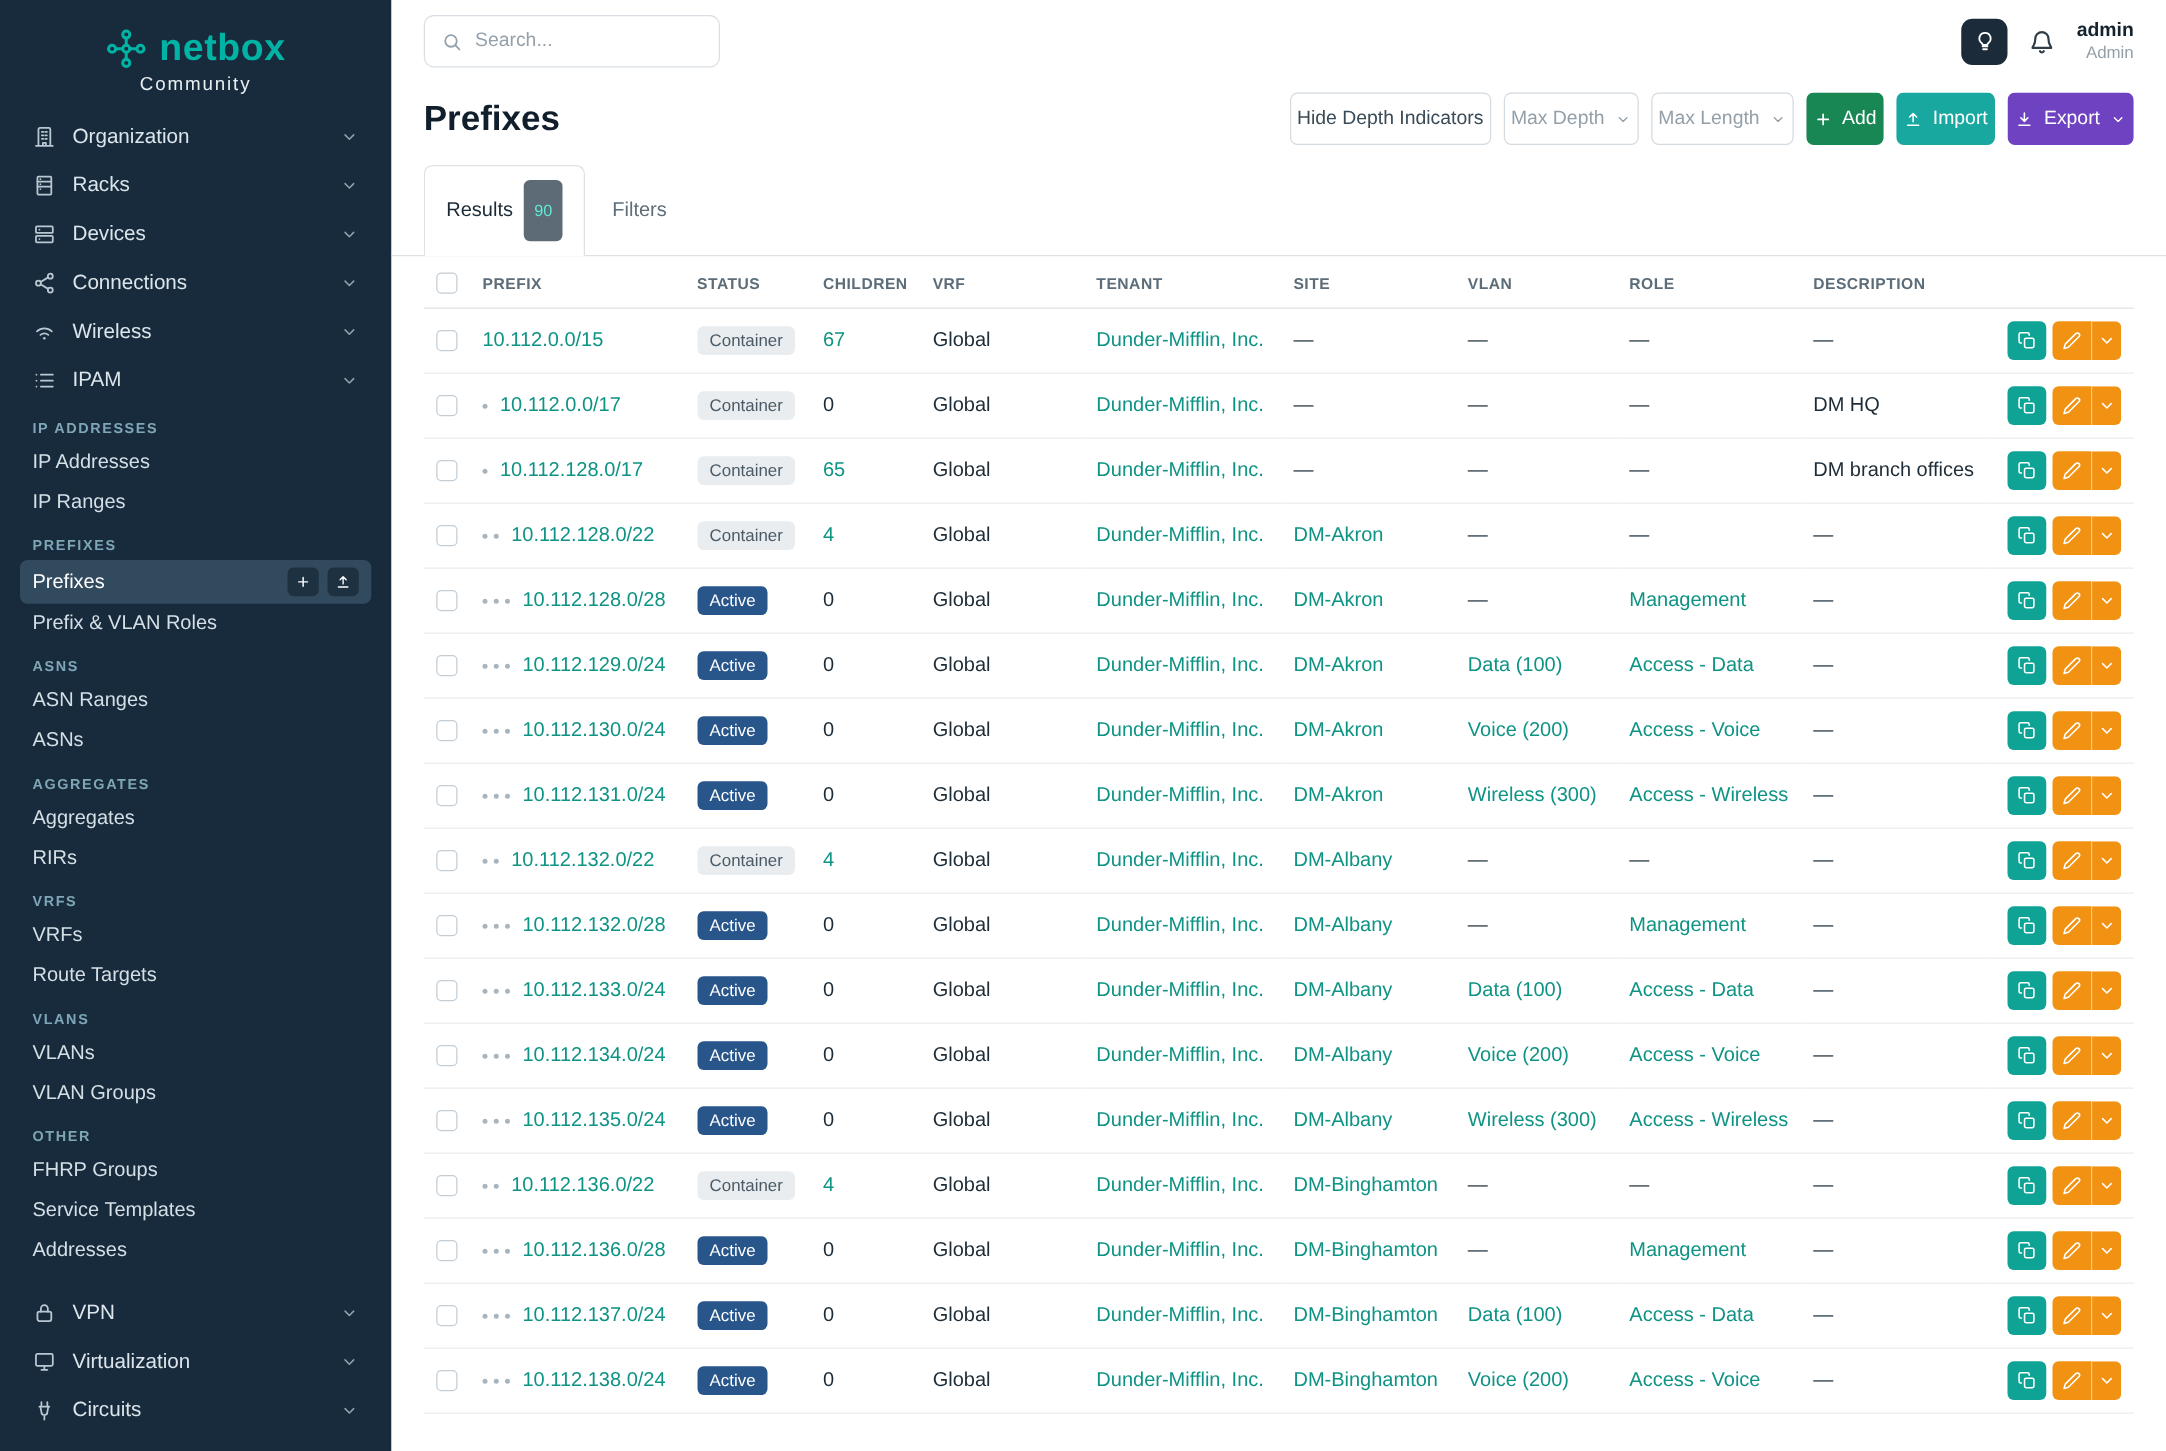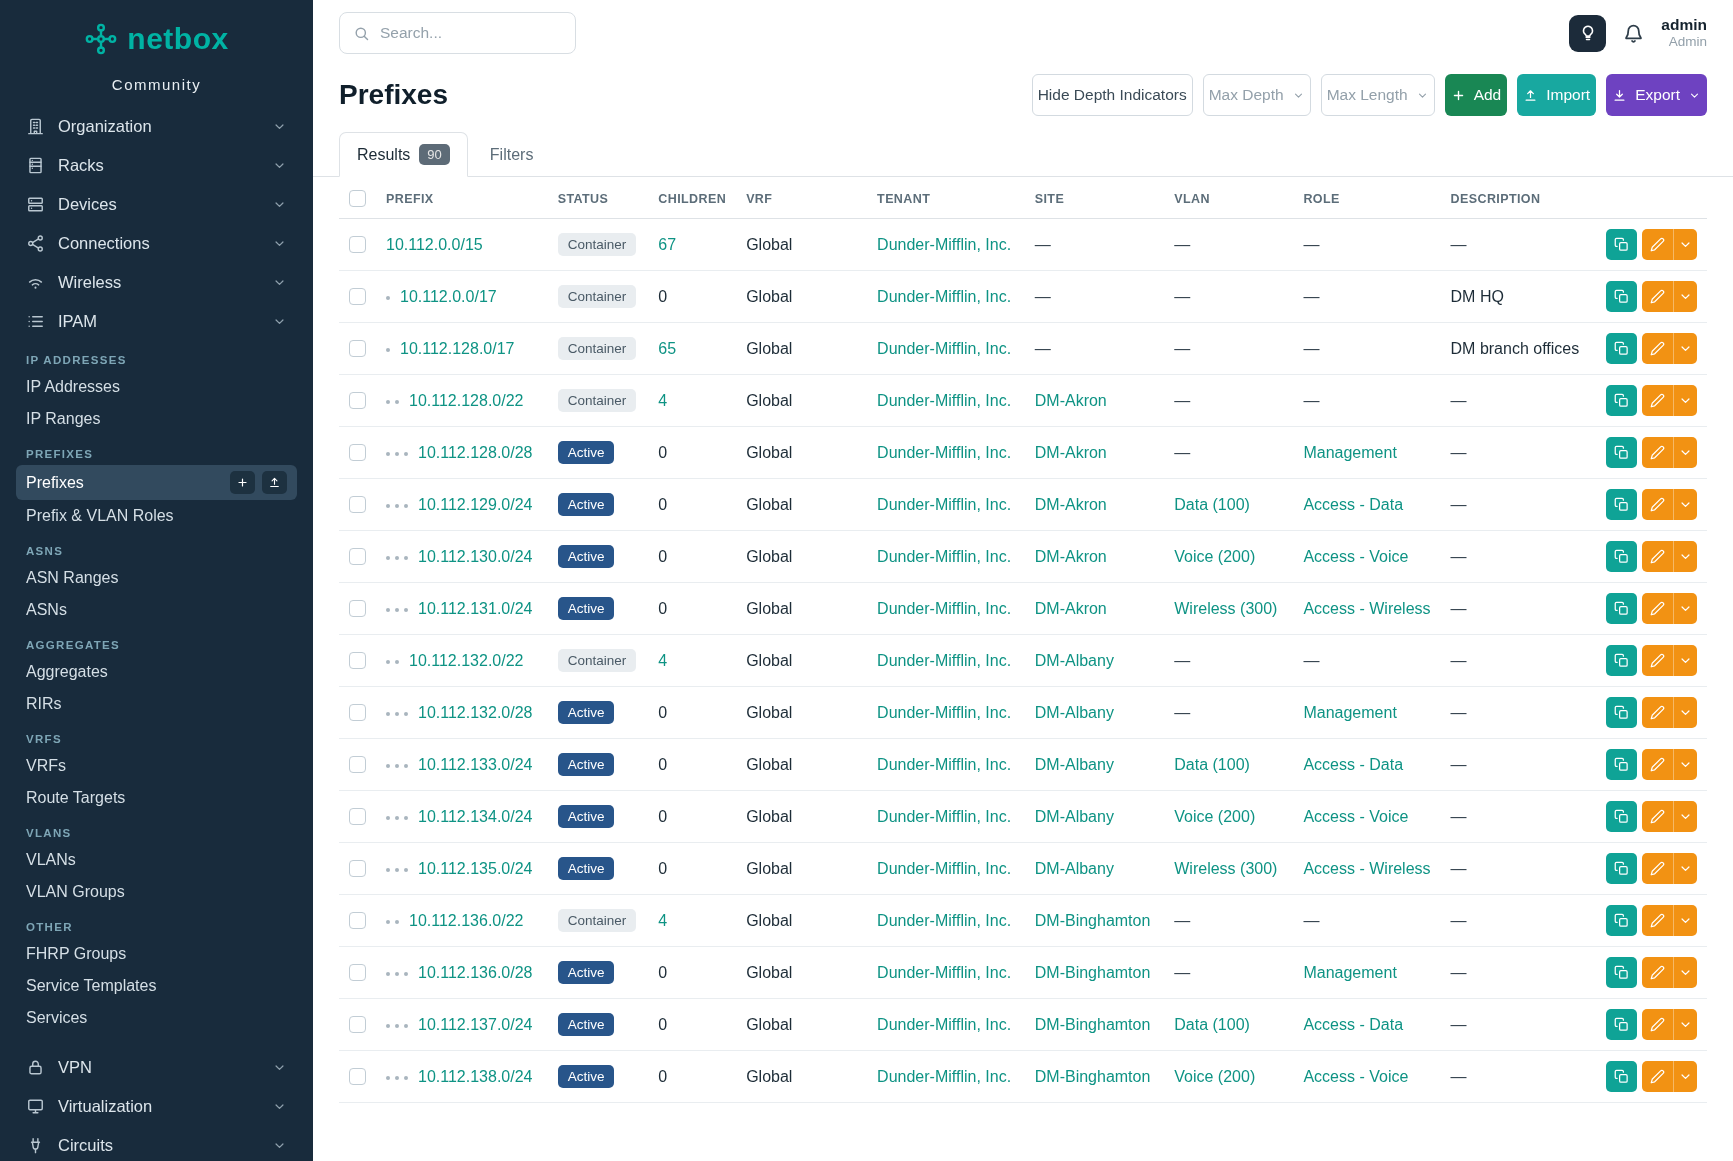--- a/index.html
+++ b/index.html
@@ -9,21 +9,21 @@
   a{text-decoration:none;color:inherit}
   button{font-family:inherit;cursor:pointer;background:none;border:none}
 
   
   .sidebar{width:313px;flex:0 0 313px;background:var(--sidebar-bg);color:var(--sidebar-text);padding:12px 16px;overflow:hidden}
   .brand{text-align:center;padding:10px 0 14px;cursor:pointer}
   .brand-row{display:flex;align-items:center;justify-content:center;gap:9px}
   .logo{color:var(--brand-teal)}
   .logo svg{width:34px;height:34px}
   .brand-name{font-size:30px;font-weight:700;color:var(--brand-teal);letter-spacing:.5px}
-  .brand-sub{margin-top:20px;font-size:15px;color:#e9eff3;letter-spacing:1.5px}
+  .brand-sub{margin-top:3px;font-size:15px;color:#e9eff3;letter-spacing:1.5px}
   .nav-item{display:flex;align-items:center;gap:13px;padding:10px 10px;border-radius:6px;font-size:16.5px;cursor:pointer;color:#dce5eb}
   .nav-item.mt{margin-top:14px}
   .nav-icon{color:#b9c7d1}
   .nav-icon svg{width:19px;height:19px}
   .nav-label{flex:1}
   .chev{color:#8fa1ad}
   .chev svg{width:15px;height:15px}
   .nav-heading{margin:13px 10px 5px;font-size:11.5px;font-weight:700;letter-spacing:1.3px;color:var(--sidebar-heading)}
   .nav-sub{display:flex;align-items:center;padding:7px 10px;border-radius:6px;font-size:16px;color:#d5dfe6;cursor:pointer}
   .nav-sub-label{flex:1}
@@ -54,21 +54,21 @@
   .btn .caret-sm svg{width:13px;height:13px}
   .btn-outline{border-color:#d3dae0;color:#3a4a56}
   .btn-select{border-color:#d3dae0;color:#93a0aa}
   .btn-add{background:var(--btn-add)}
   .btn-import{background:var(--btn-import)}
   .btn-export{background:var(--btn-export)}
 
   .tabs{display:flex;gap:4px;padding:8px 26px 0;border-bottom:1px solid var(--border);margin-top:4px}
   .tab{display:flex;align-items:center;gap:9px;padding:11px 17px;font-size:16px;color:#5d6d79;border:1px solid transparent;border-radius:7px 7px 0 0;margin-bottom:-1px;cursor:pointer;background:transparent}
   .tab.active{border-color:var(--border);border-bottom-color:#fff;background:#fff;color:#1b2a35}
-  .tab-badge{background:var(--results-badge-bg);color:#e5e5e5;font-size:13px;padding:3px 8px;border-radius:5px}
+  .tab-badge{background:var(--results-badge-bg);color:#5eead4;font-size:13px;padding:17px 8px;border-radius:5px}
 
   .controls{display:flex;align-items:center;gap:10px;padding:20px 26px 14px}
   .quick-search{width:225px;height:42px;border:1px solid #d8dee3;border-radius:6px;padding:0 13px;font-size:15.5px;font-family:inherit;color:#333;outline:none}
   .quick-search::placeholder{color:#94a1ab}
   .filter-btn{width:48px;height:42px;border:1px solid #d8dee3;border-radius:6px;background:#fff;display:flex;align-items:center;justify-content:center;color:#3c5068}
   .filter-btn svg{width:17px;height:17px}
   .filter-select{width:182px;height:42px;border:1px solid #d8dee3;border-radius:6px;background:#fff;display:flex;align-items:center;justify-content:flex-end;padding:0 12px;color:#8b98a3;cursor:pointer}
   .filter-select svg{width:14px;height:14px}
   .spacer{flex:1}
 
@@ -266,21 +266,21 @@
         <span class="nav-sub-label">VLAN Groups</span>
       </a>
       <div class="nav-heading">OTHER</div>
       <a class="nav-sub" href="#">
         <span class="nav-sub-label">FHRP Groups</span>
       </a>
       <a class="nav-sub" href="#">
         <span class="nav-sub-label">Service Templates</span>
       </a>
       <a class="nav-sub" href="#">
-        <span class="nav-sub-label">Services</span>
+        <span class="nav-sub-label">Addresses</span>
       </a>
       <div class="nav-item mt">
         <span class="nav-icon">
           <svg viewBox="0 0 24 24" fill="none" stroke="currentColor" stroke-width="1.8" stroke-linecap="round" stroke-linejoin="round">
             <rect x="5" y="10.5" width="14" height="9.5" rx="2"></rect>
             <path d="M8.5 10.5V7.5a3.5 3.5 0 0 1 7 0v3"></path>
           </svg>
         </span>
         <span class="nav-label">VPN</span>
         <span class="chev">

